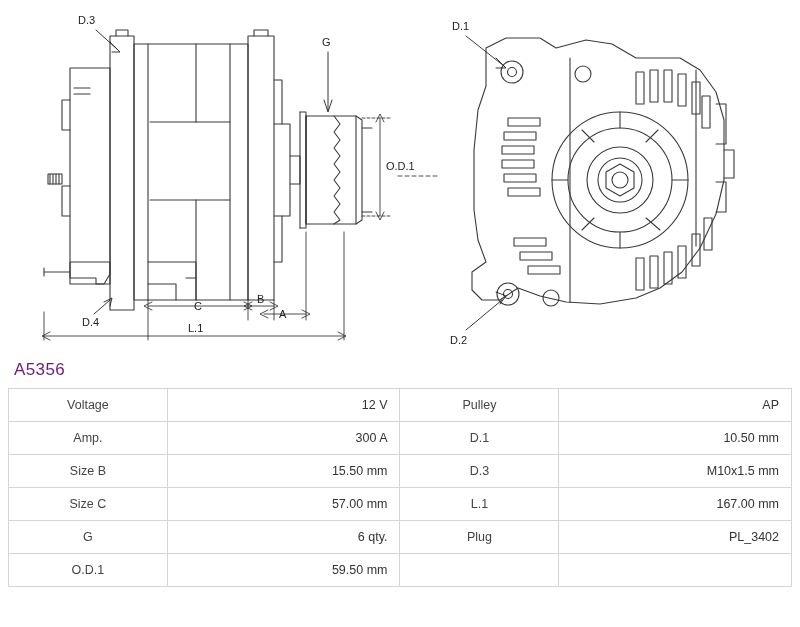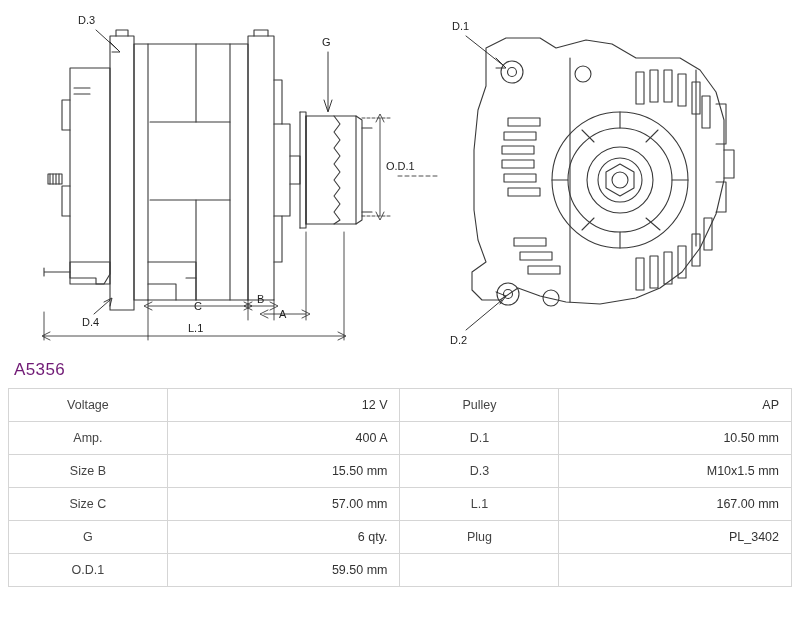--- a/index.html
+++ b/index.html
@@ -265,21 +265,21 @@
   <table class="spec-table">
     <tbody>
       <tr>
         <td class="label">Voltage</td>
         <td class="value">12 V</td>
         <td class="label">Pulley</td>
         <td class="value">AP</td>
       </tr>
       <tr>
         <td class="label">Amp.</td>
-        <td class="value">400 A</td>
+        <td class="value">300 A</td>
         <td class="label">D.1</td>
         <td class="value">10.50 mm</td>
       </tr>
       <tr>
         <td class="label">Size B</td>
         <td class="value">15.50 mm</td>
         <td class="label">D.3</td>
         <td class="value">M10x1.5 mm</td>
       </tr>
       <tr>

